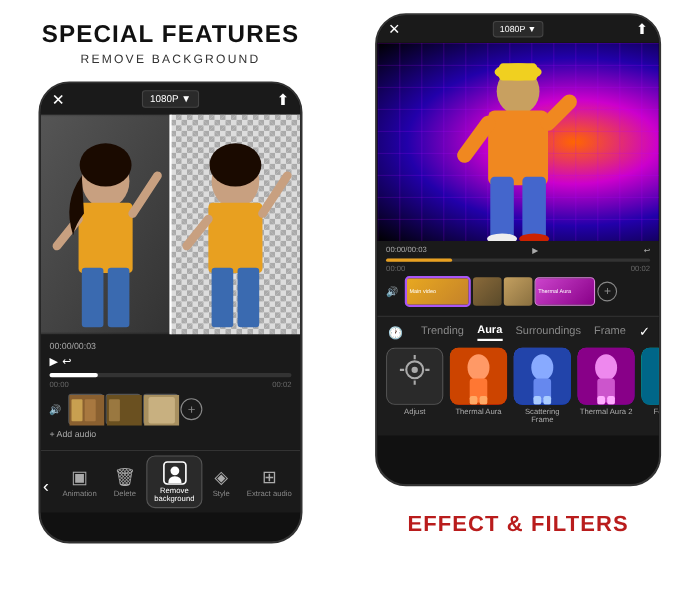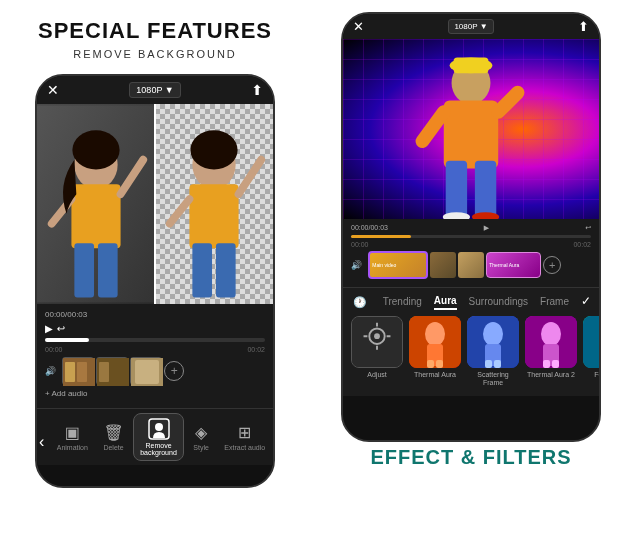--- a/index.html
+++ b/index.html
@@ -11,21 +11,21 @@
       overflow: hidden;
       position: relative;
     }
 
     
     .left-section {
       position: absolute;
       left: 0;
       top: 0;
       width: 310px;
-      height: 488px;
+      height: 560px;
       display: flex;
       flex-direction: column;
       align-items: center;
     }
 
     .special-features-title {
       font-size: 22px;
       font-weight: 900;
       color: #111;
       letter-spacing: 1px;
@@ -490,24 +490,24 @@
     .clock-icon {
       color: #aaa;
       font-size: 11px;
       margin-right: 4px;
     }
 
     
     .effect-filters-title {
       font-size: 20px;
       font-weight: 900;
-      color: #0f766e;
+      color: #b91c1c;
       letter-spacing: 1px;
       text-transform: uppercase;
-      margin-top: 4px;
+      margin-top: 24px;
     }
 
     
     .left-nav-arrow {
       position: absolute;
       left: 2px;
       bottom: 10px;
       color: #fff;
       font-size: 16px;
     }

